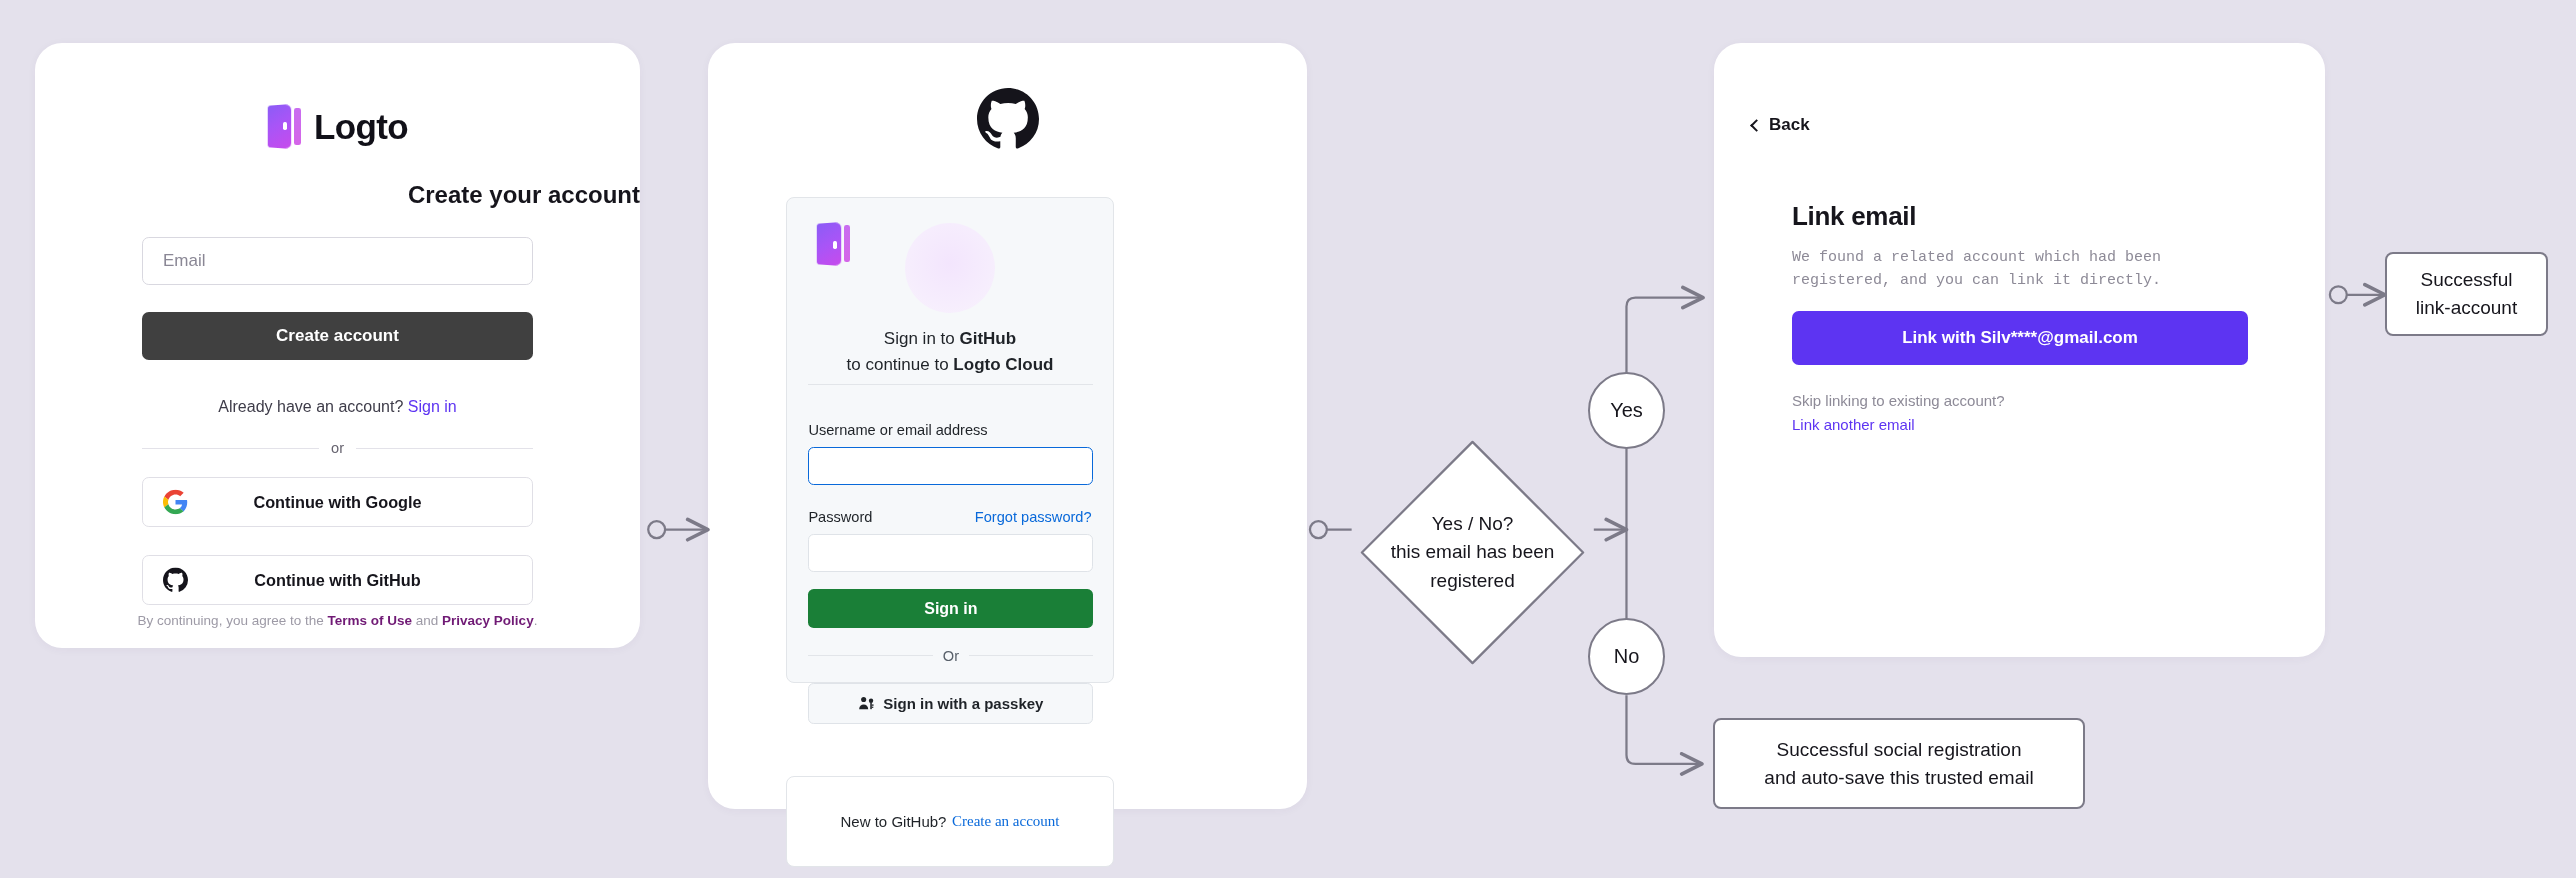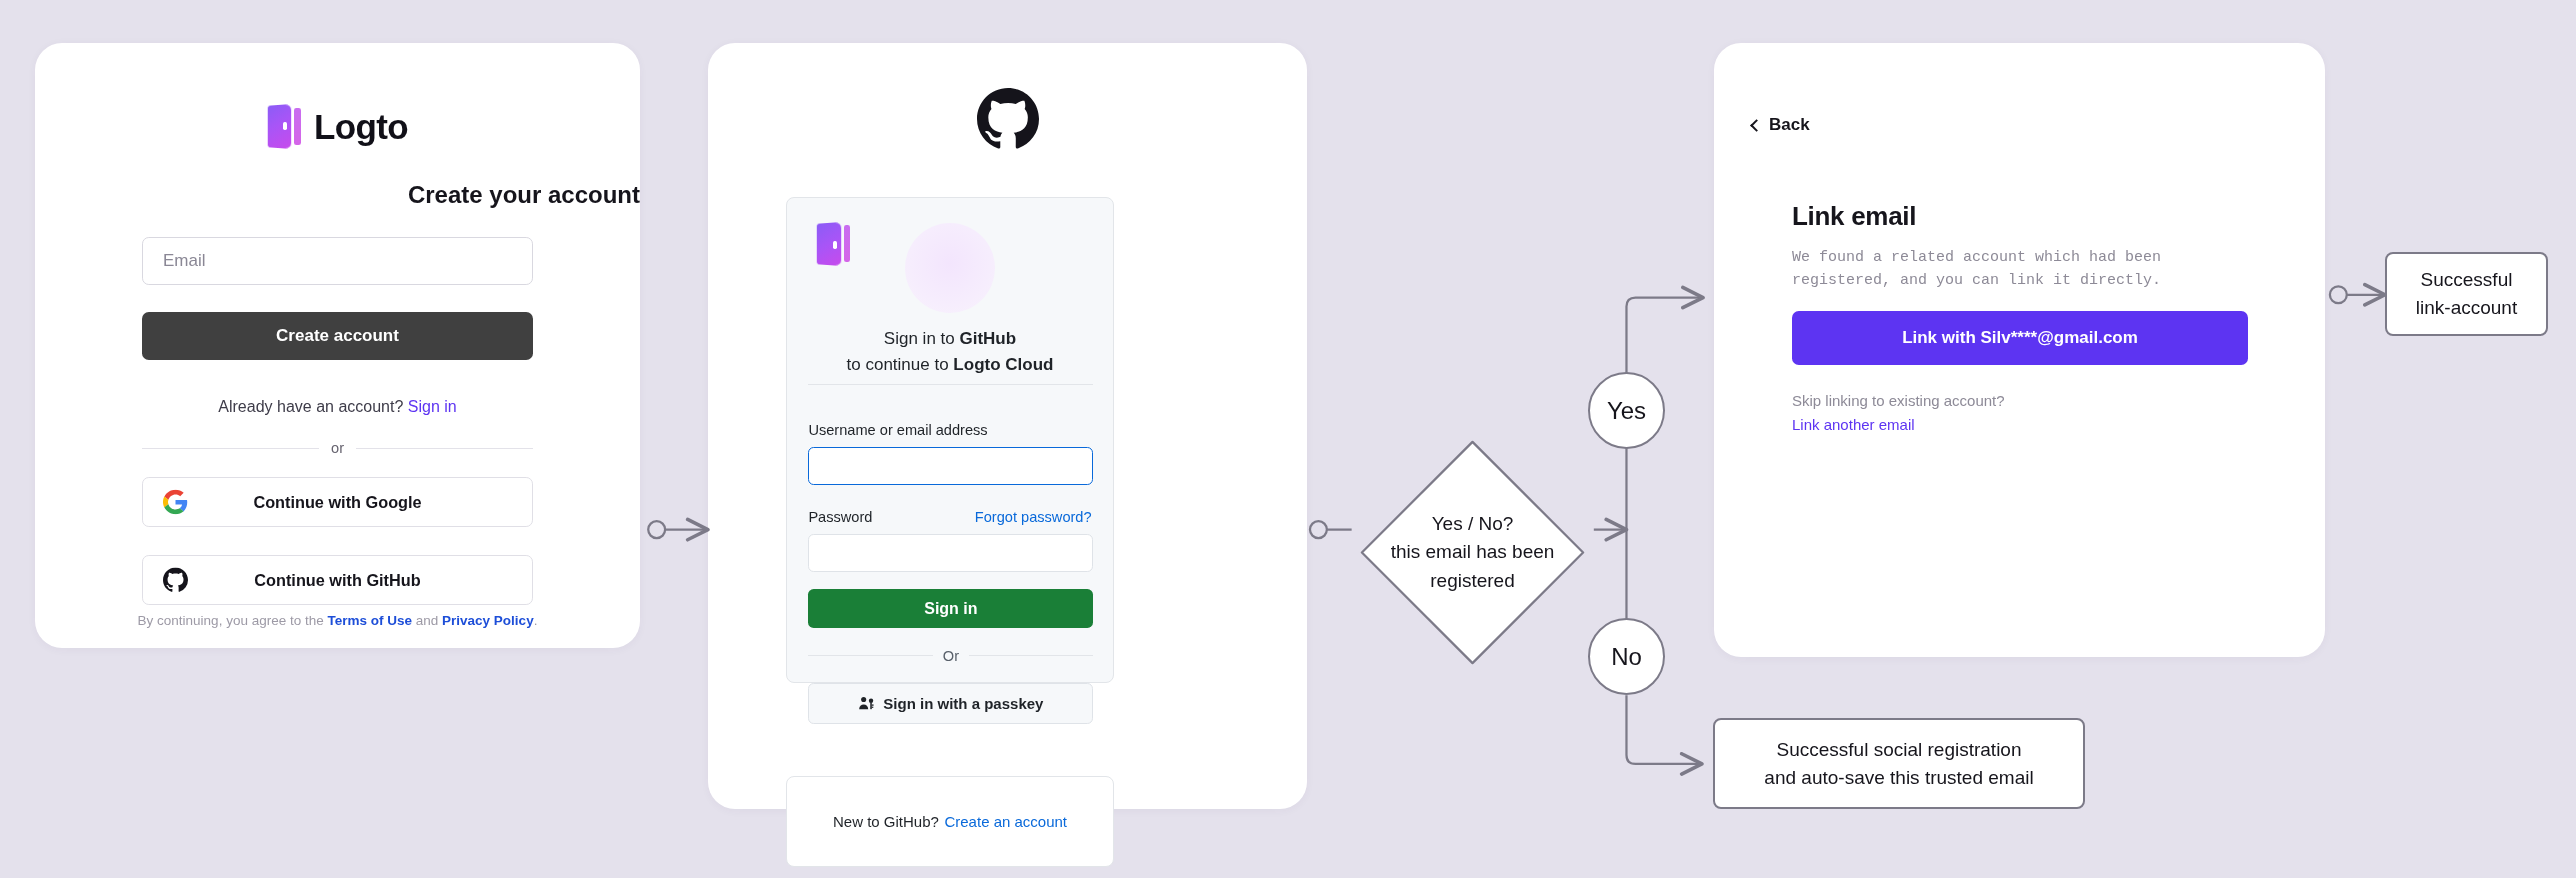--- a/index.html
+++ b/index.html
@@ -84,21 +84,21 @@
     font-size: 16.3px; font-weight: 600; color: #16151c;
     font-family: "Liberation Sans", sans-serif; cursor: pointer;
   }
   #btn-github-social { top: 512px; }
   .social-ico { position: absolute; left: 20px; top: 50%; transform: translateY(-50%); width: 25px; height: 25px; }
 
   .legal-line {
     position: absolute; left: 0; top: 570px; width: 100%;
     text-align: center; font-size: 13.5px; color: #9d9aa6;
   }
-  .legal-line b { color: #1d4ed8; font-weight: 600; }
+  .legal-line b { color: #701a75; font-weight: 600; }
 
   
   #card-github { left: 708px; top: 43px; width: 599px; height: 766px; }
 
   .gh-mark { position: absolute; left: 50%; top: 45px; transform: translateX(-50%); width: 62px; height: 62px; }
 
   .gh-panel {
     position: absolute; left: 78px; top: 154px; width: 328px; height: 486px;
     background: #f6f8fa; border: 1.1px solid #e2e5e9; border-radius: 8px;
   }
@@ -168,21 +168,21 @@
     font-size: 15px; font-weight: 600; color: #1f2328; cursor: pointer;
     font-family: "Liberation Sans", sans-serif;
   }
 
   .gh-newbox {
     position: absolute; left: 78px; top: 733px; width: 328px; height: 91px;
     border: 1.1px solid #e2e5e9; border-radius: 8px; background: #fff;
     display: flex; align-items: center; justify-content: center;
     font-size: 15px; color: #1f2328;
   }
-  .gh-newbox .link { color: #0969da; margin-left: 5.6px; }
+  .gh-newbox .link { color: #0969da; margin-left: 5.6px; font-family: Liberation Serif, serif; }
 
   
   #card-link { left: 1714px; top: 43px; width: 611px; height: 614px; }
 
   .back-row {
     position: absolute; left: 38px; top: 72px;
     display: flex; align-items: center; gap: 8px;
     font-size: 17px; font-weight: 600; color: #16151c; cursor: pointer;
   }
   .chev { width: 9px; height: 9px; border-left: 2.3px solid #16151c; border-bottom: 2.3px solid #16151c; transform: rotate(45deg); }
@@ -221,21 +221,21 @@
     display: flex; align-items: center; justify-content: center; text-align: center;
     font-size: 19px; color: #16151c; line-height: 1.45; padding: 0 16px;
   }
   #node-link-ok   { left: 2385px; top: 252px; width: 163px; height: 84px; }
   #node-social-ok { left: 1713px; top: 718px; width: 372px; height: 91px; }
 
   .flow-circle {
     position: absolute; background: #fff;
     border: 2.3px solid #7c7a88; border-radius: 50%;
     display: flex; align-items: center; justify-content: center;
-    font-size: 24px; color: #16151c;
+    font-size: 20px; color: #16151c;
   }
   #node-yes { left: 1588px; top: 372px; width: 77px; height: 77px; }
   #node-no  { left: 1588px; top: 618px; width: 77px; height: 77px; }
 
   .flow-diamond { position: absolute; left: 1354px; top: 434px; width: 237px; height: 237px; }
   .flow-diamond .dlabel {
     position: absolute; left: 0; top: 0; width: 237px; height: 237px;
     display: flex; align-items: center; justify-content: center; text-align: center;
     font-size: 19px; color: #16151c; line-height: 1.5;
   }

